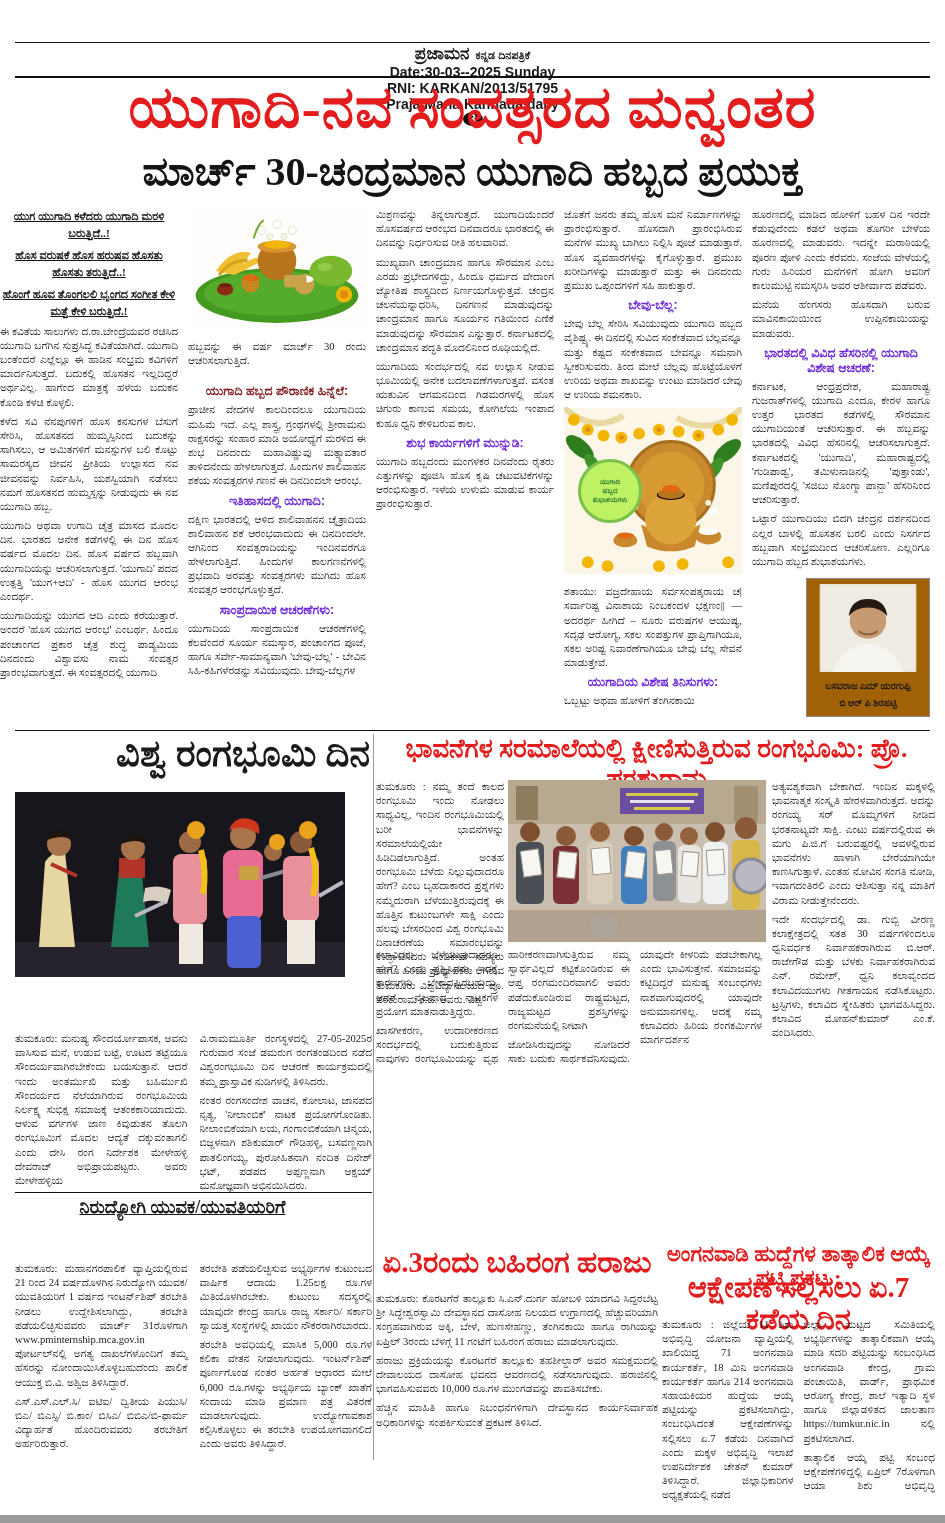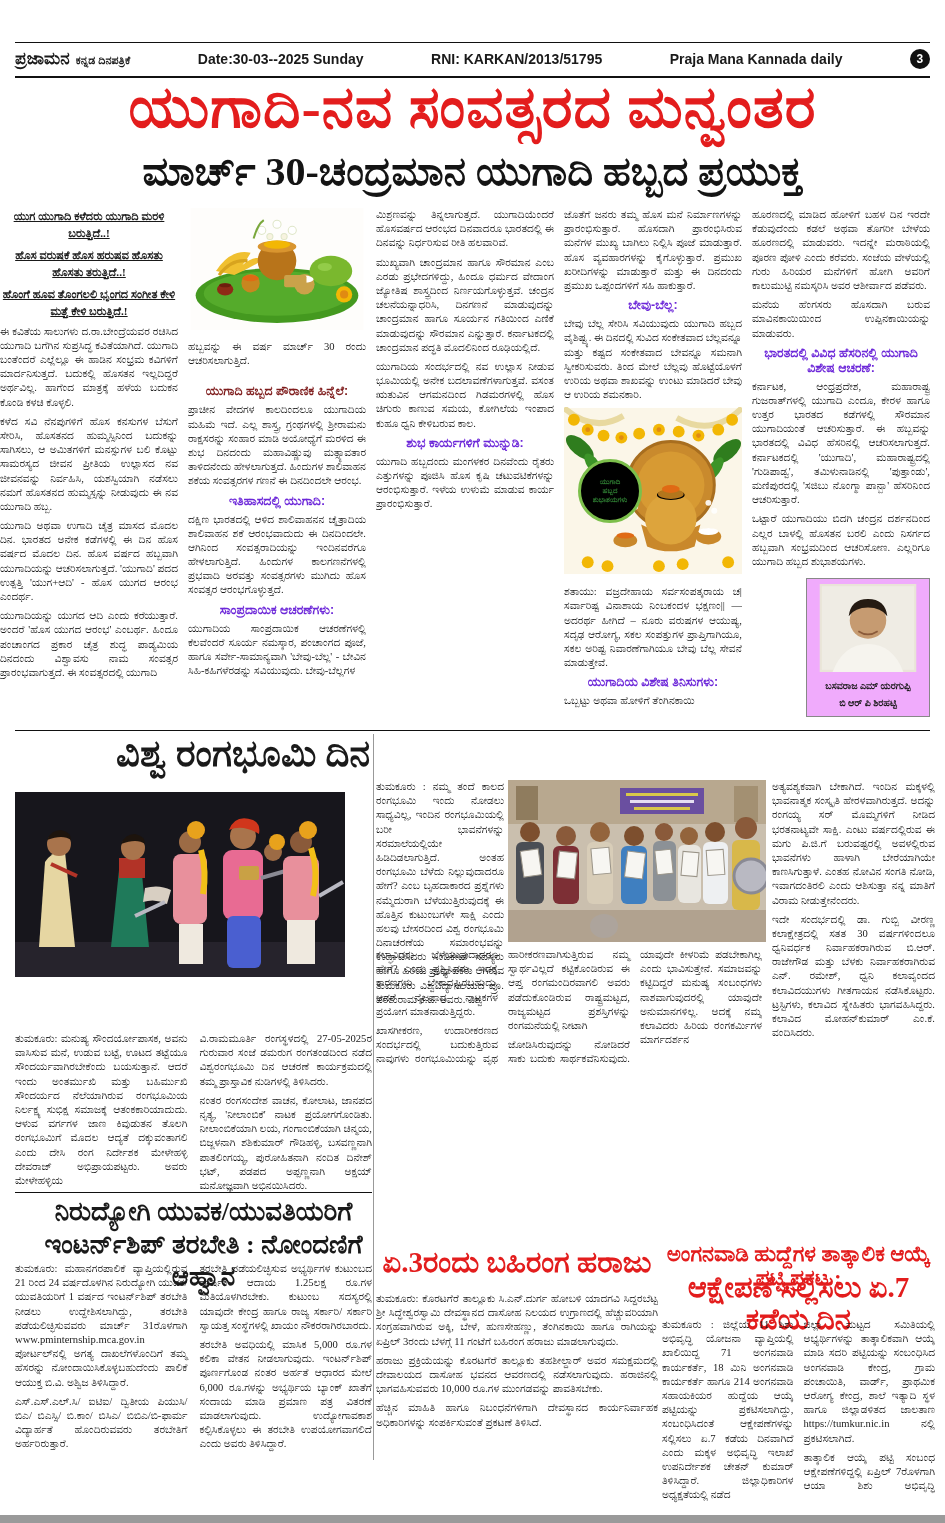--- a/index.html
+++ b/index.html
@@ -2,21 +2,21 @@
 <html><head>
 <meta charset="utf-8">
 <style>
   html,body{margin:0;padding:0;background:#d8d8d8;}
   .page{position:relative;width:945px;height:1523px;background:#fff;margin:0 auto;
         font-family:"Liberation Serif",serif;color:#1a1a1a;overflow:hidden;}
   .abs{position:absolute;}
   .hline{position:absolute;background:#111;}
   
   .hdr{position:absolute;left:15px;right:15px;top:44px;height:30px;display:flex;
-       align-items:center;justify-content:space-between;font-family:"Liberation Sans",sans-serif;}
+       align-items:center;justify-content:space-between;font-family:"Liberation Sans",sans-serif;flex-direction:column;}
   .logo{font-weight:bold;font-size:17px;}
   .logo small{font-weight:bold;font-size:11px;margin-left:6px;}
   .hdr .meta{font-weight:bold;font-size:14px;}
   .pgnum{width:20px;height:20px;border-radius:50%;background:#111;color:#fff;display:flex;
          align-items:center;justify-content:center;font-size:12px;font-weight:bold;}
   
   .lead-head{position:absolute;left:10px;right:10px;top:78px;text-align:center;color:#e31d1d;
              font-size:58px;font-weight:bold;line-height:1.05;letter-spacing:1px;}
   .lead-sub{position:absolute;left:10px;right:10px;top:150px;text-align:center;color:#141414;
             font-size:40px;font-weight:bold;line-height:1.1;}
@@ -24,52 +24,52 @@
   .lead-cols{position:absolute;left:0;right:15px;top:208px;height:520px;display:flex;gap:10px;overflow:hidden;}
   .col{flex:1 1 0;overflow:hidden;}
   .item.p{font-size:10.6px;line-height:1.34;text-align:justify;margin:0 0 5px 0;}
   .item.sub{color:#6d28d9;font-weight:bold;font-size:12.5px;text-align:center;margin:4px 0 4px 0;
             font-family:"Liberation Sans",sans-serif;}
   .item.subk{color:#7f1d1d;font-weight:bold;font-size:12.5px;text-align:center;margin:16px 0 4px 0;
              font-family:"Liberation Sans",sans-serif;}
   .poem div{font-weight:bold;text-decoration:underline;text-align:center;font-size:11.3px;
             line-height:1.5;margin-bottom:5px;}
   .imgbox{width:100%;border:0;margin:0 0 6px 0;}
-  .authorbox{float:right;width:112px;border:1px solid #888;background:#f0abfc;margin:4px 0 0 6px;
+  .authorbox{float:right;width:112px;border:1px solid #888;background:#a16207;margin:4px 0 0 6px;
              padding:5px;text-align:center;}
   .authorbox .cap{font-size:9.5px;font-weight:bold;line-height:1.4;margin-top:4px;}
   
   .vline{position:absolute;background:#999;width:1px;}
   .th-head{position:absolute;left:15px;width:355px;top:735px;font-size:37px;font-weight:bold;
            text-align:right;line-height:1;}
   .th-text{position:absolute;left:15px;width:357px;top:1032px;height:208px;column-count:2;
            column-gap:12px;overflow:hidden;}
   .rg-head{position:absolute;left:378px;width:557px;top:734px;color:#e31d1d;font-size:26px;
            font-weight:bold;text-align:center;line-height:1.15;}
   .rg-colA{position:absolute;left:376px;width:128px;top:780px;height:458px;overflow:hidden;}
   .rg-colB{position:absolute;left:772px;width:163px;top:780px;height:458px;overflow:hidden;}
   .rg-below{position:absolute;left:376px;width:386px;top:948px;height:290px;column-count:3;
             column-gap:10px;overflow:hidden;}
   
-  .in-head{position:absolute;left:25px;width:357px;top:1196px;font-size:26px;font-weight:bold;
-           text-align:center;line-height:1.25;}
+  .in-head{position:absolute;left:4px;width:357px;top:1196px;font-size:18px;font-weight:bold;
+           text-align:center;line-height:1.25;text-decoration:underline;}
   .in-text{position:absolute;left:15px;width:357px;top:1262px;height:250px;column-count:2;
            column-gap:12px;overflow:hidden;}
   .au-head{position:absolute;left:376px;width:282px;top:1248px;color:#e31d1d;font-size:29px;
            font-weight:bold;text-align:center;line-height:1;}
   .au-text{position:absolute;left:376px;width:282px;top:1292px;height:220px;overflow:hidden;}
   .an-head1{position:absolute;left:662px;width:273px;top:1243px;color:#e31d1d;font-size:21.5px;
             font-weight:bold;text-align:center;line-height:1.1;}
   .an-head2{position:absolute;left:662px;width:273px;top:1272px;color:#e31d1d;font-size:29px;
             font-weight:bold;text-align:center;line-height:1.1;}
   .an-text{position:absolute;left:662px;width:273px;top:1318px;height:195px;column-count:2;
            column-gap:10px;overflow:hidden;}
   .botbar{position:absolute;left:0;right:0;bottom:0;height:8px;background:#9a9a9a;}
   .badge{position:absolute;left:14px;top:52px;width:58px;height:58px;border-radius:50%;
-         background:#000000;border:3px solid #7cbf4b;display:flex;flex-direction:column;
+         background:#bef264;border:3px solid #7cbf4b;display:flex;flex-direction:column;
          align-items:center;justify-content:center;color:#2e7d32;font-weight:bold;
          font-size:7px;line-height:1.3;text-align:center;}
   .kalwrap{position:relative;}
 </style>
 </head>
 <body>
 
 <div class="page">
 
   <div class="hline" style="left:15px;right:15px;top:42px;height:1px;"></div>
@@ -292,29 +292,29 @@
   <div class="th-text">
       <div class="item p">ತುಮಕೂರು: ಮನುಷ್ಯ ಸೌಂದರ್ಯೋಪಾಸಕ, ಅವನು ವಾಸಿಸುವ ಮನೆ, ಉಡುವ ಬಟ್ಟೆ, ಊಟದ ತಟ್ಟೆಯೂ ಸೌಂದರ್ಯವಾಗಿರಬೇಕೆಂದು ಬಯಸುತ್ತಾನೆ. ಆದರೆ ಇಂದು ಅಂತರ್ಮುಖಿ ಮತ್ತು ಬಹಿರ್ಮುಖಿ ಸೌಂದರ್ಯದ ನೆಲೆಯಾಗಿರುವ ರಂಗಭೂಮಿಯ ನಿರ್ಲಕ್ಷ್ಯ ಸುಭಿಕ್ಷ ಸಮಾಜಕ್ಕೆ ಆತಂಕಕಾರಿಯಾದುದು. ಆಳುವ ವರ್ಗಗಳ ಜಾಣ ಕಿವುಡುತನ ತೊಲಗಿ ರಂಗಭೂಮಿಗೆ ಮೊದಲ ಆದ್ಯತೆ ದಕ್ಕುವಂತಾಗಲಿ ಎಂದು ದೇಸಿ ರಂಗ ನಿರ್ದೇಶಕ ಮೇಳೇಹಳ್ಳಿ ದೇವರಾಜ್ ಅಭಿಪ್ರಾಯಪಟ್ಟರು. ಅವರು ಮೇಳೇಹಳ್ಳಿಯ</div>
       <div class="item p">ವಿ.ರಾಮಮೂರ್ತಿ ರಂಗಸ್ಥಳದಲ್ಲಿ 27-05-2025ರ ಗುರುವಾರ ಸಂಜೆ ಡಮರುಗ ರಂಗತಂಡದಿಂದ ನಡೆದ ವಿಶ್ವರಂಗಭೂಮಿ ದಿನ ಆಚರಣೆ ಕಾರ್ಯಕ್ರಮದಲ್ಲಿ ತಮ್ಮ ಪ್ರಾಸ್ತಾವಿಕ ನುಡಿಗಳಲ್ಲಿ ತಿಳಿಸಿದರು.</div>
       <div class="item p">ನಂತರ ರಂಗಸಂದೇಶ ವಾಚನ, ಕೋಲಾಟ, ಜಾನಪದ ನೃತ್ಯ, 'ನೀಲಾಂಬಿಕೆ' ನಾಟಕ ಪ್ರಯೋಗಗೊಂಡಿತು. ನೀಲಾಂಬಿಕೆಯಾಗಿ ಲಯ, ಗಂಗಾಂಬಿಕೆಯಾಗಿ ಚಿನ್ಮಯ, ಬಿಜ್ಜಳನಾಗಿ ಶಶಿಕುಮಾರ್ ಗೌಡಿಹಳ್ಳಿ, ಬಸವಣ್ಣನಾಗಿ ಪಾತಲಿಂಗಯ್ಯ, ಪುರೋಹಿತನಾಗಿ ನಂದಿತ ದಿನೇಶ್ ಭಟ್, ಪಡಪದ ಅಪ್ಪಣ್ಣನಾಗಿ ಅಕ್ಷಯ್ ಮನೋಜ್ಞವಾಗಿ ಅಭಿನಯಿಸಿದರು.</div>
     </div>
 
   <div class="hline" style="left:15px;width:357px;top:1192px;height:1px;"></div>
 
   <div class="in-head">
     <div>ನಿರುದ್ಯೋಗಿ ಯುವಕ/ಯುವತಿಯರಿಗೆ</div>
-    <div>ಇಂಟರ್ನ್‌ಶಿಪ್ ತರಬೇತಿ : ನೋಂದಣಿಗೆ ಆಹ್ವಾನ</div>
   </div>
   <div class="in-text">
       <div class="item p">ತುಮಕೂರು: ಮಹಾನಗರಪಾಲಿಕೆ ವ್ಯಾಪ್ತಿಯಲ್ಲಿರುವ 21 ರಿಂದ 24 ವರ್ಷದೊಳಗಿನ ನಿರುದ್ಯೋಗಿ ಯುವಕ/ ಯುವತಿಯರಿಗೆ 1 ವರ್ಷದ ಇಂಟರ್ನ್‌ಶಿಪ್ ತರಬೇತಿ ನೀಡಲು ಉದ್ದೇಶಿಸಲಾಗಿದ್ದು, ತರಬೇತಿ ಪಡೆಯಲಿಚ್ಛಿಸುವವರು ಮಾರ್ಚ್ 31ರೊಳಗಾಗಿ www.pminternship.mca.gov.in ಪೋರ್ಟಲ್‌ನಲ್ಲಿ ಅಗತ್ಯ ದಾಖಲೆಗಳೊಂದಿಗೆ ತಮ್ಮ ಹೆಸರನ್ನು ನೋಂದಾಯಿಸಿಕೊಳ್ಳಬಹುದೆಂದು ಪಾಲಿಕೆ ಆಯುಕ್ತ ಬಿ.ವಿ. ಅಶ್ವಿಜ ತಿಳಿಸಿದ್ದಾರೆ.</div>
       <div class="item p">ಎಸ್.ಎಸ್.ಎಲ್.ಸಿ/ ಐಟಿಐ/ ದ್ವಿತೀಯ ಪಿಯುಸಿ/ ಬಿಎ/ ಬಿಎಸ್ಸಿ/ ಬಿ.ಕಾಂ/ ಬಿಸಿಎ/ ಬಿಬಿಎ/ಬಿ-ಫಾರ್ಮ ವಿದ್ಯಾರ್ಹತೆ ಹೊಂದಿರುವವರು ತರಬೇತಿಗೆ ಅರ್ಹರಿರುತ್ತಾರೆ.</div>
       <div class="item p">ತರಬೇತಿ ಪಡೆಯಲಿಚ್ಛಿಸುವ ಅಭ್ಯರ್ಥಿಗಳ ಕುಟುಂಬದ ವಾರ್ಷಿಕ ಆದಾಯ 1.25ಲಕ್ಷ ರೂ.ಗಳ ಮಿತಿಯೊಳಗಿರಬೇಕು. ಕುಟುಂಬ ಸದಸ್ಯರಲ್ಲಿ ಯಾವುದೇ ಕೇಂದ್ರ ಹಾಗೂ ರಾಜ್ಯ ಸರ್ಕಾರಿ/ ಸರ್ಕಾರಿ ಸ್ವಾಯತ್ತ ಸಂಸ್ಥೆಗಳಲ್ಲಿ ಖಾಯಂ ನೌಕರರಾಗಿರಬಾರದು.</div>
       <div class="item p">ತರಬೇತಿ ಅವಧಿಯಲ್ಲಿ ಮಾಸಿಕ 5,000 ರೂ.ಗಳ ಕಲಿಕಾ ವೇತನ ನೀಡಲಾಗುವುದು. ಇಂಟರ್ನ್‌ಶಿಪ್ ಪೂರ್ಣಗೊಂಡ ನಂತರ ಅರ್ಹತೆ ಆಧಾರದ ಮೇಲೆ 6,000 ರೂ.ಗಳನ್ನು ಅಭ್ಯರ್ಥಿಯ ಬ್ಯಾಂಕ್ ಖಾತೆಗೆ ಸಂದಾಯ ಮಾಡಿ ಪ್ರಮಾಣ ಪತ್ರ ವಿತರಣೆ ಮಾಡಲಾಗುವುದು. ಉದ್ಯೋಗಾವಕಾಶ ಕಲ್ಪಿಸಿಕೊಳ್ಳಲು ಈ ತರಬೇತಿ ಉಪಯೋಗವಾಗಲಿದೆ ಎಂದು ಅವರು ತಿಳಿಸಿದ್ದಾರೆ.</div>
     </div>
 
+  <div class="rg-head">ಭಾವನೆಗಳ ಸರಮಾಲೆಯಲ್ಲಿ ಕ್ಷೀಣಿಸುತ್ತಿರುವ ರಂಗಭೂಮಿ: ಪ್ರೊ. ಪರಶುರಾಮ</div>
   <div class="rg-colA">
       <div class="item p">ತುಮಕೂರು : ನಮ್ಮ ತಂದೆ ಕಾಲದ ರಂಗಭೂಮಿ ಇಂದು ನೋಡಲು ಸಾಧ್ಯವಿಲ್ಲ, ಇಂದಿನ ರಂಗಭೂಮಿಯಲ್ಲಿ ಬರೀ ಭಾವನೆಗಳನ್ನು ಸರಮಾಲೆಯಲ್ಲಿಯೇ ಹಿಡಿದಿಡಲಾಗುತ್ತಿದೆ. ಅಂತಹ ರಂಗಭೂಮಿ ಬೆಳೆದು ನಿಲ್ಲುವುದಾದರೂ ಹೇಗೆ? ಎಂಬ ಬೃಹದಾಕಾರದ ಪ್ರಶ್ನೆಗಳು ನಮ್ಮೆದುರಾಗಿ ಬೆಳೆಯುತ್ತಿರುವುದಕ್ಕೆ ಈ ಹೊತ್ತಿನ ಕುಟುಂಬಗಳೇ ಸಾಕ್ಷಿ ಎಂದು ಹಲವು ಬೇಸರದಿಂದ ವಿಶ್ವ ರಂಗಭೂಮಿ ದಿನಾಚರಣೆಯ ಸಮಾರಂಭವನ್ನು ಉದ್ಘಾಟಿಸಿದರು ಸಿಂಡಿಕೇಟ್ ಸದಸ್ಯರು ಹಾಗೂ ಹಿರಿಯ ಪ್ರಾಧ್ಯಾಪಕರು ಆಗಿರುವ ತುಮಕೂರು ವಿಶ್ವವಿದ್ಯಾನಿಲಯದ ಪ್ರೊ. ಪರಶುರಾಮ ಕೆ.ಜಿ. ಅವರು. ವಿಶ್ವ</div>
     </div>
   <svg class="abs" style="left:508px;top:780px;" viewBox="0 0 258 162" width="258" height="162">
     <rect width="258" height="162" fill="#cabfae"></rect>
     <rect y="0" width="258" height="44" fill="#b8a88f"></rect>
     <rect x="112" y="8" width="84" height="26" fill="#6a4fa0"></rect>
     <rect x="118" y="13" width="72" height="3" fill="#d8c84a"></rect>
       <rect x="122" y="20" width="64" height="3" fill="#e6e0f2"></rect>
       <rect x="126" y="27" width="56" height="3" fill="#d8c84a"></rect>

